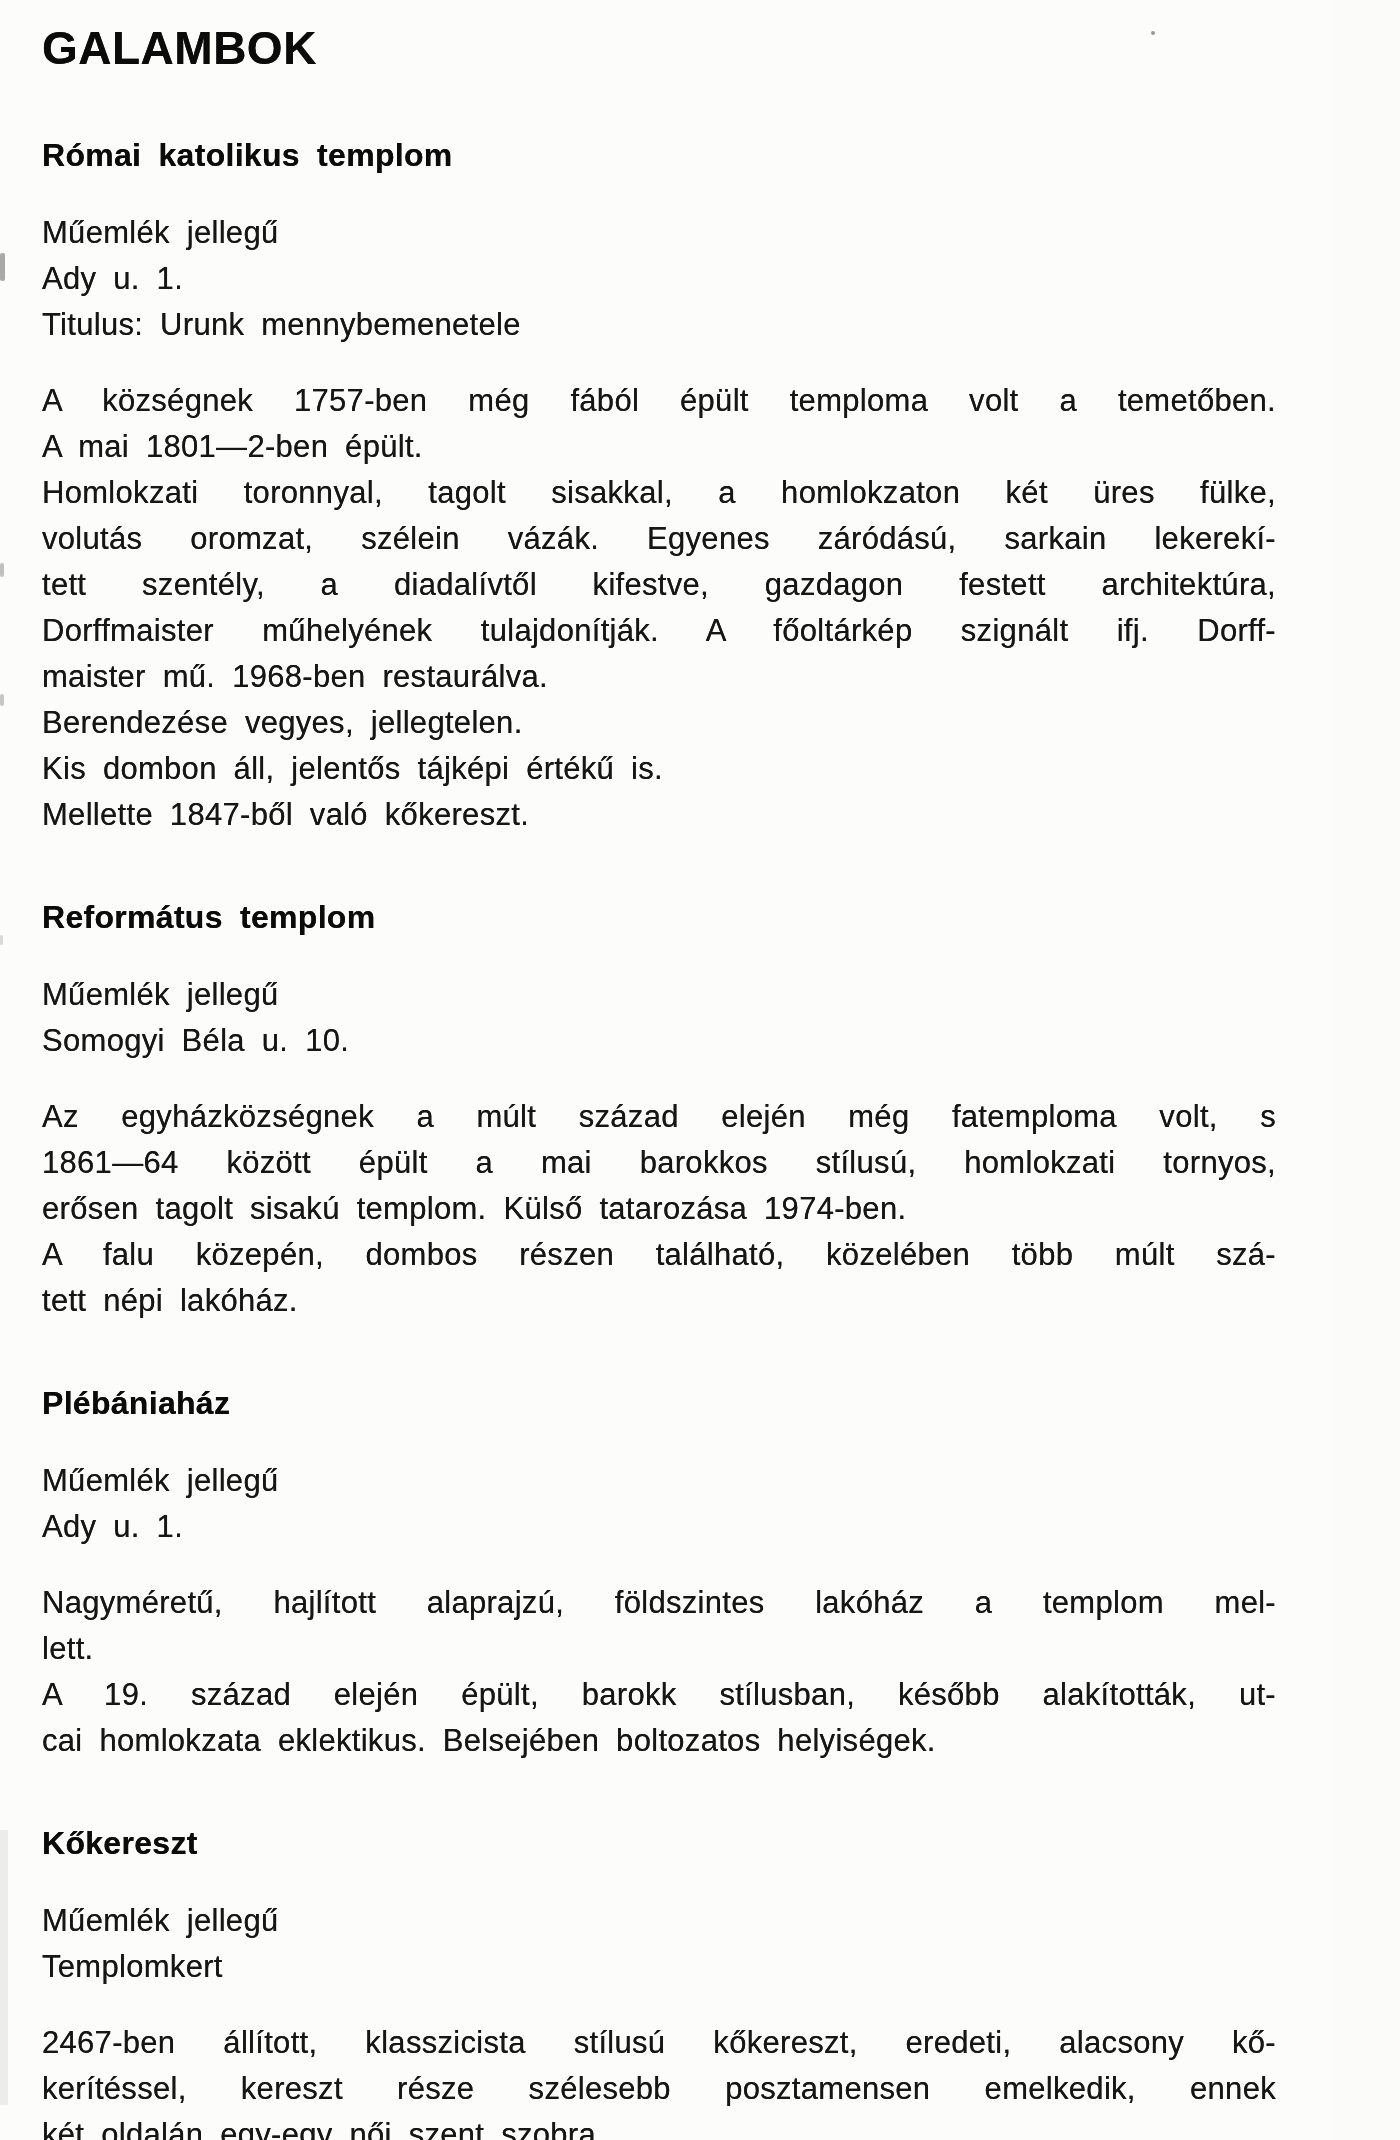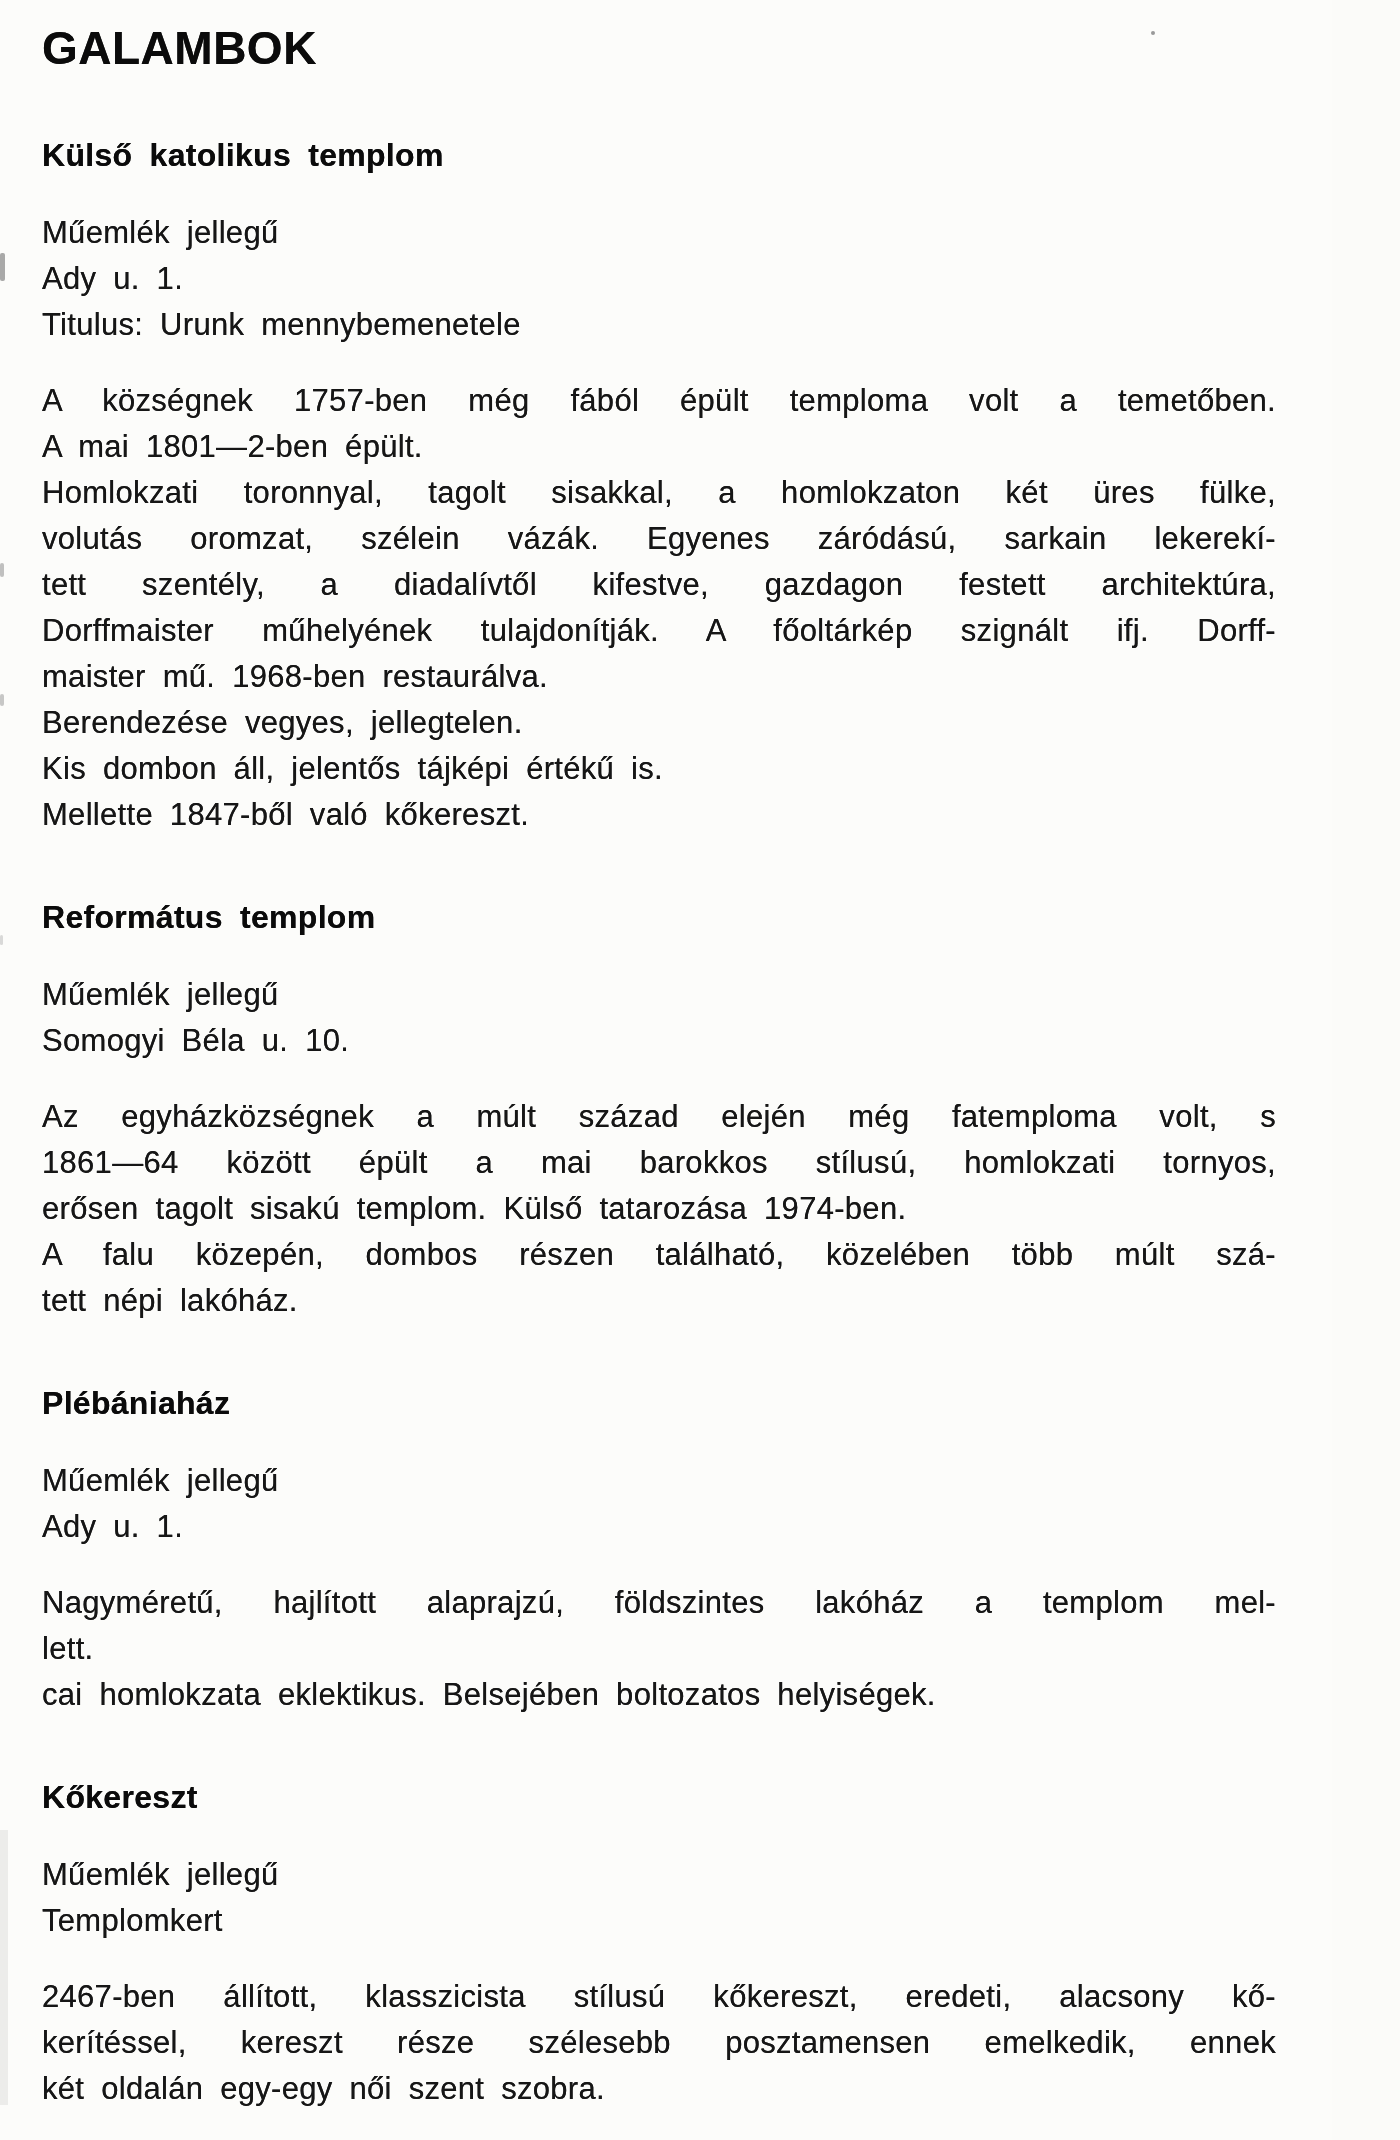--- a/index.html
+++ b/index.html
@@ -66,21 +66,21 @@
   .edge-mark-4 { left: 0; top: 935px; width: 3px; height: 10px; background: #999; opacity: .35; border-radius: 2px; }
 </style>
 </head>
 <body>
 
 <div class="page">
 
   <h1 class="page-title">GALAMBOK</h1>
 
   <section class="section">
-    <h2 class="section-heading">Külső katolikus templom</h2>
+    <h2 class="section-heading">Római katolikus templom</h2>
     <div class="meta">
       <div class="meta-line">Műemlék jellegű</div>
       <div class="meta-line">Ady u. 1.</div>
       <div class="meta-line">Titulus: Urunk mennybemenetele</div>
     </div>
     <div class="para">
       <div class="line j">A községnek 1757-ben még fából épült temploma volt a temetőben.</div>
       <div class="line l">A mai 1801—2-ben épült.</div>
       <div class="line j">Homlokzati toronnyal, tagolt sisakkal, a homlokzaton két üres fülke,</div>
       <div class="line j">volutás oromzat, szélein vázák. Egyenes záródású, sarkain lekerekí-</div>
@@ -110,20 +110,21 @@
 
   <section class="section">
     <h2 class="section-heading">Plébániaház</h2>
     <div class="meta">
       <div class="meta-line">Műemlék jellegű</div>
       <div class="meta-line">Ady u. 1.</div>
     </div>
     <div class="para">
       <div class="line j">Nagyméretű, hajlított alaprajzú, földszintes lakóház a templom mel-</div>
       <div class="line l">lett.</div>
+      <div class="line j">A 19. század elején épült, barokk stílusban, később alakították, ut-</div>
       <div class="line l">cai homlokzata eklektikus. Belsejében boltozatos helyiségek.</div>
     </div>
   </section>
 
   <section class="section">
     <h2 class="section-heading">Kőkereszt</h2>
     <div class="meta">
       <div class="meta-line">Műemlék jellegű</div>
       <div class="meta-line">Templomkert</div>
     </div>

